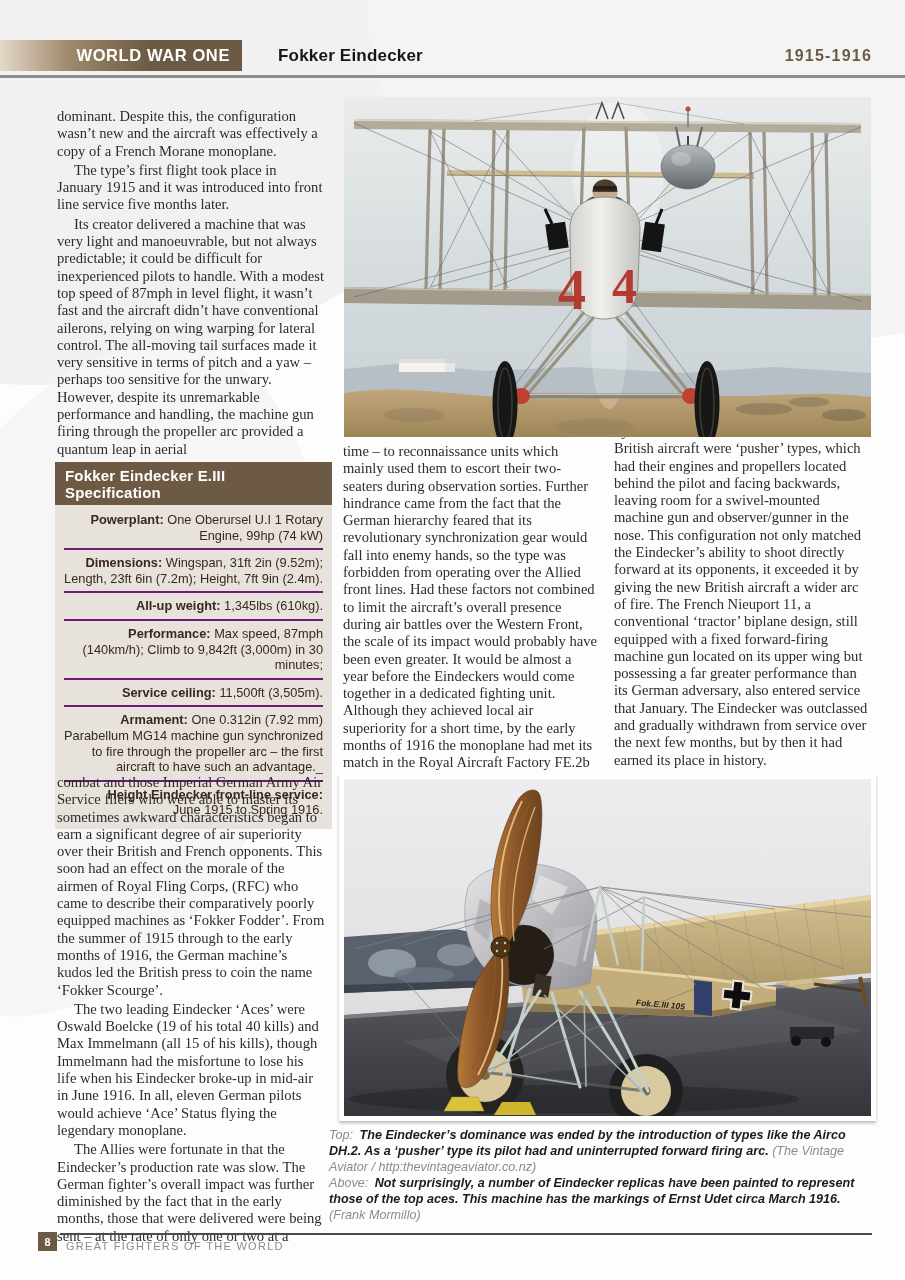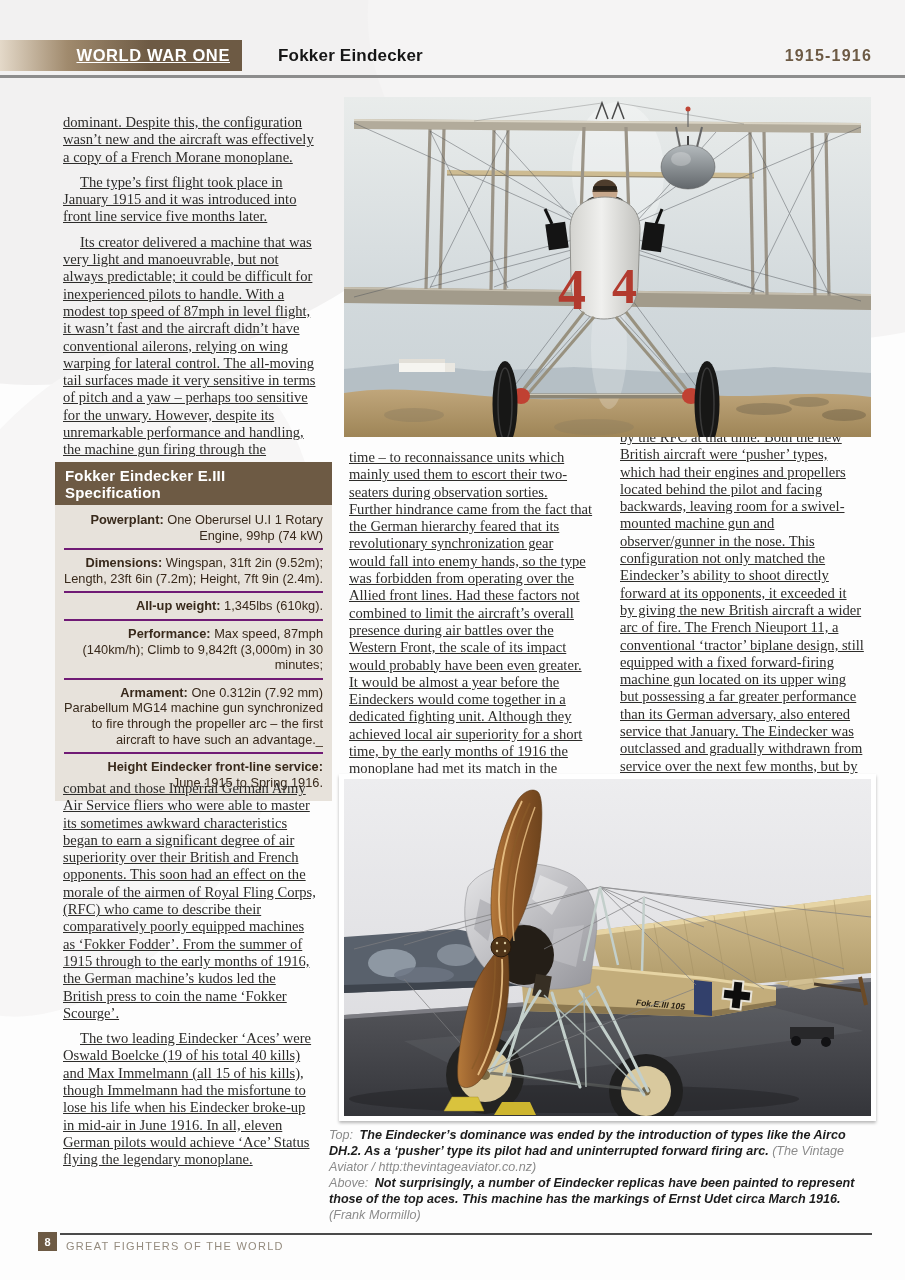--- a/index.html
+++ b/index.html
@@ -7,30 +7,30 @@
         font-family:"Liberation Serif",serif;}
   .swoosh{position:absolute;border-radius:50%;}
   .sw1{left:-200px;top:-80px;width:760px;height:430px;background:#f2f1f1;transform:rotate(-24deg);}
   .sw2{left:360px;top:-190px;width:760px;height:520px;background:#f5f4f4;transform:rotate(16deg);}
   .sw3{left:-120px;top:330px;width:420px;height:700px;background:#f7f6f6;transform:rotate(20deg);}
 
   
   .band{position:absolute;left:0;top:40px;width:242px;height:31px;box-sizing:border-box;
         background:linear-gradient(90deg,#e4d9c9 0%,#a08a6d 28%,#6d5a44 62%);
         display:flex;align-items:center;justify-content:flex-end;padding-right:12px;}
-  .band-label{color:#ffffff;font:700 16.5px "Liberation Sans",sans-serif;letter-spacing:.6px;text-decoration:underline;}
+  .band-label{color:#ffffff;font:700 16.5px "Liberation Sans",sans-serif;letter-spacing:.6px;}
   .htitle{position:absolute;left:254px;top:40px;height:31px;display:flex;align-items:center;
         font:700 17px "Liberation Sans",sans-serif;color:#161616;letter-spacing:.2px;margin-left:24px;}
   .hyears{position:absolute;right:33px;top:40px;height:31px;display:flex;align-items:center;
         font:600 16px "Liberation Sans",sans-serif;color:#6d5a44;letter-spacing:1.2px;}
   .hrule{position:absolute;left:0;top:75px;width:905px;height:3px;background:#8d8d8d;}
 
   
   .bodycol{position:absolute;font-size:14.6px;line-height:17.3px;color:#2d2c2a;text-align:left;}
-  .bodycol p{margin:8px;text-decoration:underline;}
+  .bodycol p{margin:2px;}
   .bodycol p.ind{text-indent:17px;}
   .c1t{left:55px;top:106px;width:272px;}
   .c1b{left:55px;top:772px;width:272px;}
   .c2{left:341px;top:441px;width:260px;}
   .c3{left:612px;top:421px;width:260px;}
 
   
   .spec{position:absolute;left:55px;top:462px;width:277px;font-family:"Liberation Sans",sans-serif;border-radius:22px;}
   .spec-h{background:#6d5a44;color:#fff;font-weight:700;font-size:15px;padding:5px 10px 4px;letter-spacing:.2px;}
   .spec-b{background:#e7e2db;padding:2px 9px 6px;text-align:right;}
@@ -81,28 +81,30 @@
     <p class="ind">Its creator delivered a machine that was very light and manoeuvrable, but not always predictable; it could be difficult for inexperienced pilots to handle.  With a modest top speed of 87mph in level flight, it wasn’t fast and the aircraft didn’t have conventional ailerons, relying on wing warping for lateral control.  The all-moving tail surfaces made it very sensitive in terms of pitch and a yaw – perhaps too sensitive for the unwary.  However, despite its unremarkable performance and handling, the machine gun firing through the propeller arc provided a quantum leap in aerial</p>
   </div>
 
   <div class="spec">
     <div class="spec-h">Fokker Eindecker E.III Specification</div>
     <div class="spec-b">
       <div class="spec-e"><b>Powerplant:</b> <span>One Oberursel U.I 1 Rotary Engine, 99hp (74 kW)</span></div>
       <div class="spec-e"><b>Dimensions:</b> <span>Wingspan, 31ft 2in (9.52m); Length, 23ft 6in (7.2m); Height, 7ft 9in (2.4m).</span></div>
       <div class="spec-e"><b>All-up weight:</b> <span>1,345lbs (610kg).</span></div>
       <div class="spec-e"><b>Performance:</b> <span>Max speed, 87mph (140km/h); Climb to 9,842ft (3,000m) in 30 minutes;</span></div>
+      <div class="spec-e"><b>Service ceiling:</b> <span>11,500ft (3,505m).</span></div>
       <div class="spec-e"><b>Armament:</b> <span>One 0.312in (7.92 mm) Parabellum MG14 machine gun synchronized to fire through the propeller arc – the first aircraft to have such an advantage._</span></div>
       <div class="spec-e block"><b>Height Eindecker front-line service:</b> <span>June 1915 to Spring 1916.</span></div>
     </div>
   </div>
 
   <div class="bodycol c1b">
     <p>combat and those Imperial German Army Air Service fliers who were able to master its sometimes awkward characteristics began to earn a significant degree of air superiority over their British and French opponents. This soon had an effect on the morale of the airmen of Royal Fling Corps, (RFC) who came to describe their comparatively poorly equipped machines as ‘Fokker Fodder’. From the summer of 1915 through to the early months of 1916, the German machine’s kudos led the British press to coin the name ‘Fokker Scourge’.</p>
     <p class="ind">The two leading Eindecker ‘Aces’ were Oswald Boelcke (19 of his total 40 kills) and Max Immelmann (all 15 of his kills), though Immelmann had the misfortune to lose his life when his Eindecker broke-up in mid-air in June 1916.  In all, eleven German pilots would achieve ‘Ace’ Status flying the legendary monoplane.</p>
+    <p class="ind">The Allies were fortunate in that the Eindecker’s production rate was slow.  The German fighter’s overall impact was further diminished by the fact that in the early months, those that were delivered were being sent – at the rate of only one or two at a</p>
   </div>
 
   <div class="bodycol c2">
     <p>time – to reconnaissance units which mainly used them to escort their two-seaters during observation sorties.  Further hindrance came from the fact that the German hierarchy feared that its revolutionary synchronization gear would fall into enemy hands, so the type was forbidden from operating over the Allied front lines.  Had these factors not combined to limit the aircraft’s overall presence during air battles over the Western Front, the scale of its impact would probably have been even greater.  It would be almost a year before the Eindeckers would come together in a dedicated fighting unit.  Although they achieved local air superiority for a short time, by the early months of 1916 the monoplane had met its match in the Royal Aircraft Factory FE.2b and the de Havilland/Airco DH.2 machines that were being introduced</p>
   </div>
 
   <div class="bodycol c3">
     <p>by the RFC at that time.  Both the new British aircraft were ‘pusher’ types, which had their engines and propellers located behind the pilot and facing backwards, leaving room for a swivel-mounted machine gun and observer/gunner in the nose. This configuration not only matched the Eindecker’s ability to shoot directly forward at its opponents, it exceeded it by giving the new British aircraft a wider arc of fire.  The French Nieuport 11, a conventional ‘tractor’ biplane design, still equipped with a fixed forward-firing machine gun located on its upper wing but possessing a far greater performance than its German adversary, also entered service that January.  The Eindecker was outclassed and gradually withdrawn from service over the next few months, but by then it had earned its place in history.</p>
   </div>
 

